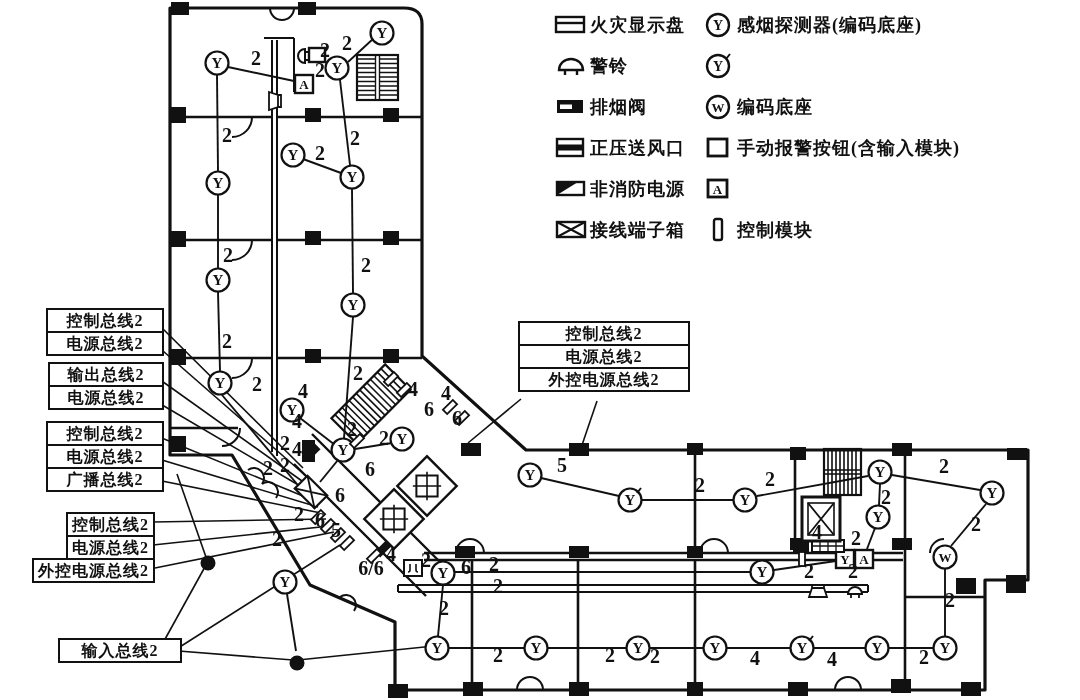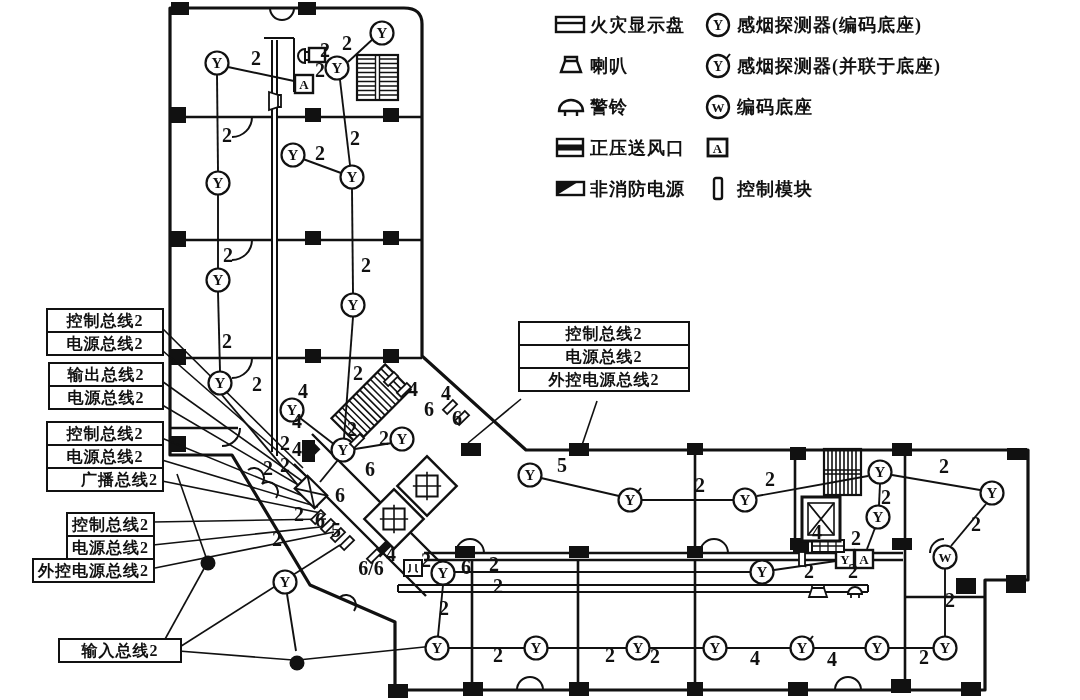--- a/index.html
+++ b/index.html
@@ -453,81 +453,98 @@
             <svg width="36" height="26" viewBox="0 0 36 26">
               <rect x="3" y="5" width="28" height="15" stroke="#111" stroke-width="2.4" fill="none"></rect>
               <path d="M3,11 H31" stroke="#111" stroke-width="2.4" fill="none"></path>
             </svg>
           </span>
           <span class="lb">火灾显示盘</span>
         </div>
         <div class="row">
           <span class="ic">
             <svg width="36" height="26" viewBox="0 0 36 26">
-              <path d="M12,4 H24 V8 H12 Z M8,19 L12,8 H24 L28,19 Z" stroke="#111" stroke-width="2.4" fill="none"></path>
-            </svg>
-          </span>
-          <span class="lb">喇叭</span>
-        </div>
-        <div class="row">
-          <span class="ic">
-            <svg width="36" height="26" viewBox="0 0 36 26">
               <path d="M6,17 A12,11 0 0 1 30,17 Z" stroke="#111" stroke-width="2.4" fill="none"></path>
               <path d="M12,17 V22 M24,17 V22" stroke="#111" stroke-width="2.4" fill="none"></path>
             </svg>
           </span>
           <span class="lb">警铃</span>
         </div>
         <div class="row">
           <span class="ic">
             <svg width="36" height="26" viewBox="0 0 36 26">
+              <rect x="4" y="6" width="26" height="13" fill="#111"></rect>
+              <rect x="7" y="10.5" width="12" height="4.5" fill="#fff"></rect>
+            </svg>
+          </span>
+          <span class="lb">排烟阀</span>
+        </div>
+        <div class="row">
+          <span class="ic">
+            <svg width="36" height="26" viewBox="0 0 36 26">
               <rect x="4" y="4" width="26" height="17" stroke="#111" stroke-width="2.4" fill="none"></rect>
               <rect x="5" y="9.5" width="24" height="6" fill="#111"></rect>
             </svg>
           </span>
           <span class="lb">正压送风口</span>
         </div>
         <div class="row">
           <span class="ic">
             <svg width="36" height="26" viewBox="0 0 36 26">
               <rect x="4" y="6" width="27" height="13" stroke="#111" stroke-width="2.4" fill="none"></rect>
               <path d="M4,6 H25 L4,19 Z" fill="#111"></path>
             </svg>
           </span>
           <span class="lb">非消防电源</span>
+        </div>
+        <div class="row">
+          <span class="ic">
+            <svg width="36" height="26" viewBox="0 0 36 26">
+              <rect x="4" y="5" width="28" height="15" stroke="#111" stroke-width="2.4" fill="none"></rect>
+              <path d="M4,5 L32,20 M32,5 L4,20" stroke="#111" stroke-width="2" fill="none"></path>
+            </svg>
+          </span>
+          <span class="lb">接线端子箱</span>
         </div>
       </div>
       <div class="col">
         <div class="row">
           <span class="ic">
             <svg width="36" height="26" viewBox="0 0 36 26">
               <circle cx="18" cy="13" r="11" stroke="#111" stroke-width="2.4" fill="none"></circle>
               <text x="18" y="18" font-family="&quot;Liberation Serif&quot;,serif" font-weight="bold" font-size="14" text-anchor="middle" fill="#111" stroke="none">Y</text>
             </svg>
           </span>
           <span class="lb">感烟探测器(编码底座)</span>
         </div>
         <div class="row">
           <span class="ic">
             <svg width="36" height="26" viewBox="0 0 36 26">
               <circle cx="18" cy="13" r="11" stroke="#111" stroke-width="2.4" fill="none"></circle>
               <text x="18" y="18" font-family="&quot;Liberation Serif&quot;,serif" font-weight="bold" font-size="14" text-anchor="middle" fill="#111" stroke="none">Y</text>
               <path d="M26,6 L30,1" stroke="#111" stroke-width="2" fill="none"></path>
             </svg>
           </span>
-          <span class="lb">感烟探测器(并联于底座)</span>
         </div>
         <div class="row">
           <span class="ic">
             <svg width="36" height="26" viewBox="0 0 36 26">
               <circle cx="18" cy="13" r="11" stroke="#111" stroke-width="2.4" fill="none"></circle>
               <text x="18" y="17.5" font-family="&quot;Liberation Serif&quot;,serif" font-weight="bold" font-size="13" text-anchor="middle" fill="#111" stroke="none">W</text>
             </svg>
           </span>
           <span class="lb">编码底座</span>
+        </div>
+        <div class="row">
+          <span class="ic">
+            <svg width="36" height="26" viewBox="0 0 36 26">
+              <rect x="8" y="4" width="19" height="17" stroke="#111" stroke-width="2.8" fill="none"></rect>
+            </svg>
+          </span>
+          <span class="lb">手动报警按钮(含输入模块)</span>
         </div>
         <div class="row">
           <span class="ic">
             <svg width="36" height="26" viewBox="0 0 36 26">
               <rect x="8" y="4" width="19" height="17" stroke="#111" stroke-width="2.8" fill="none"></rect>
               <text x="17.5" y="17.5" font-family="&quot;Liberation Serif&quot;,serif" font-weight="bold" font-size="13" text-anchor="middle" fill="#111" stroke="none">A</text>
             </svg>
           </span>
         </div>
         <div class="row">
@@ -546,21 +563,21 @@
         <div class="bus-box" style="width: 106px;">控制总线2</div>
         <div class="bus-box" style="width: 106px;">电源总线2</div>
       </div>
       <div class="bus-group" style="left: 48px; top: 362px;">
         <div class="bus-box" style="width: 104px; font-family: Liberation Serif, serif;">输出总线2</div>
         <div class="bus-box" style="width: 104px;">电源总线2</div>
       </div>
       <div class="bus-group" style="left: 46px; top: 421px;">
         <div class="bus-box" style="width: 106px;">控制总线2</div>
         <div class="bus-box" style="width: 106px;">电源总线2</div>
-        <div class="bus-box" style="width: 106px; text-align: right;">广播总线2</div>
+        <div class="bus-box" style="width: 106px;">广播总线2</div>
       </div>
       <div class="bus-group right" style="right: 925px; top: 512px;">
         <div class="bus-box">控制总线2</div>
         <div class="bus-box">电源总线2</div>
         <div class="bus-box">外控电源总线2</div>
       </div>
       <div class="bus-group" style="left: 58px; top: 638px;">
         <div class="bus-box" style="width: 112px;">输入总线2</div>
       </div>
       <div class="bus-group" style="left: 518px; top: 321px;">

